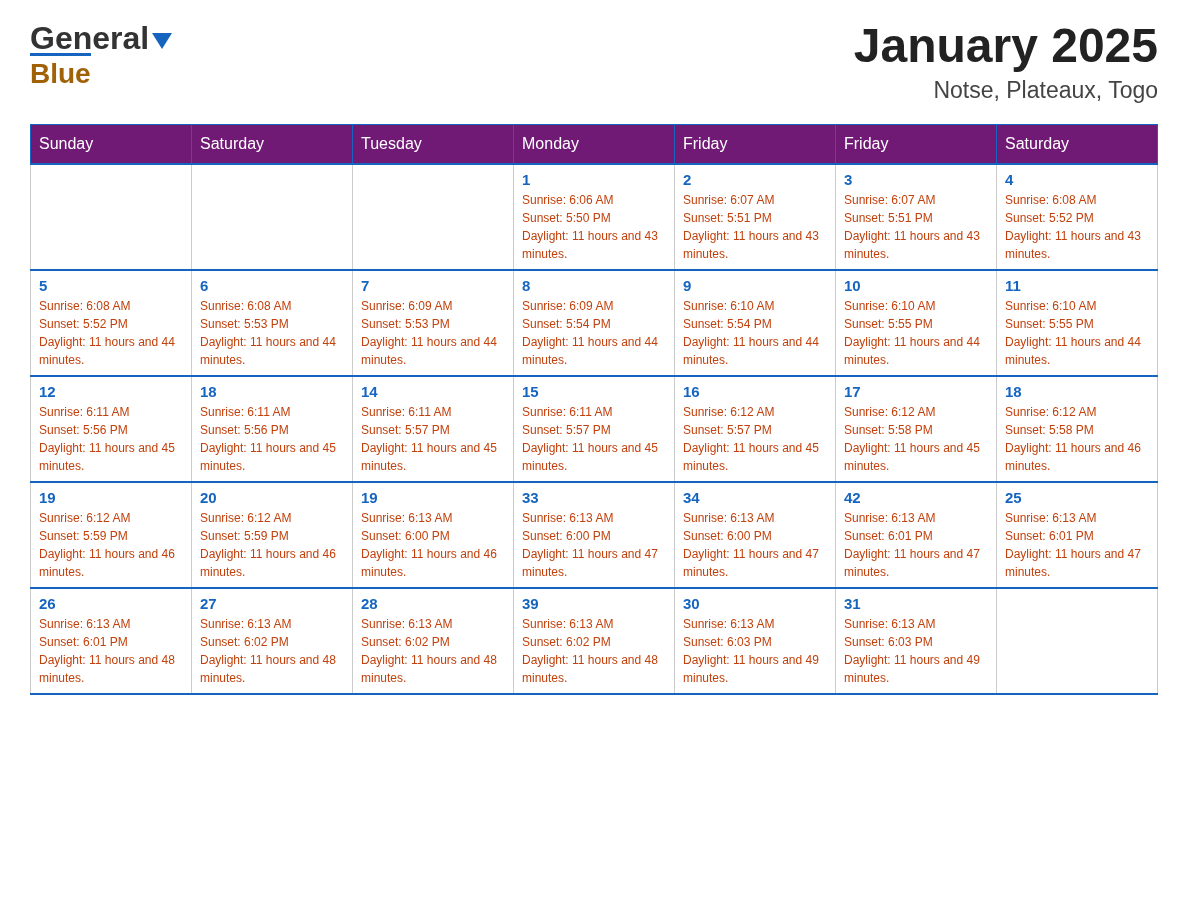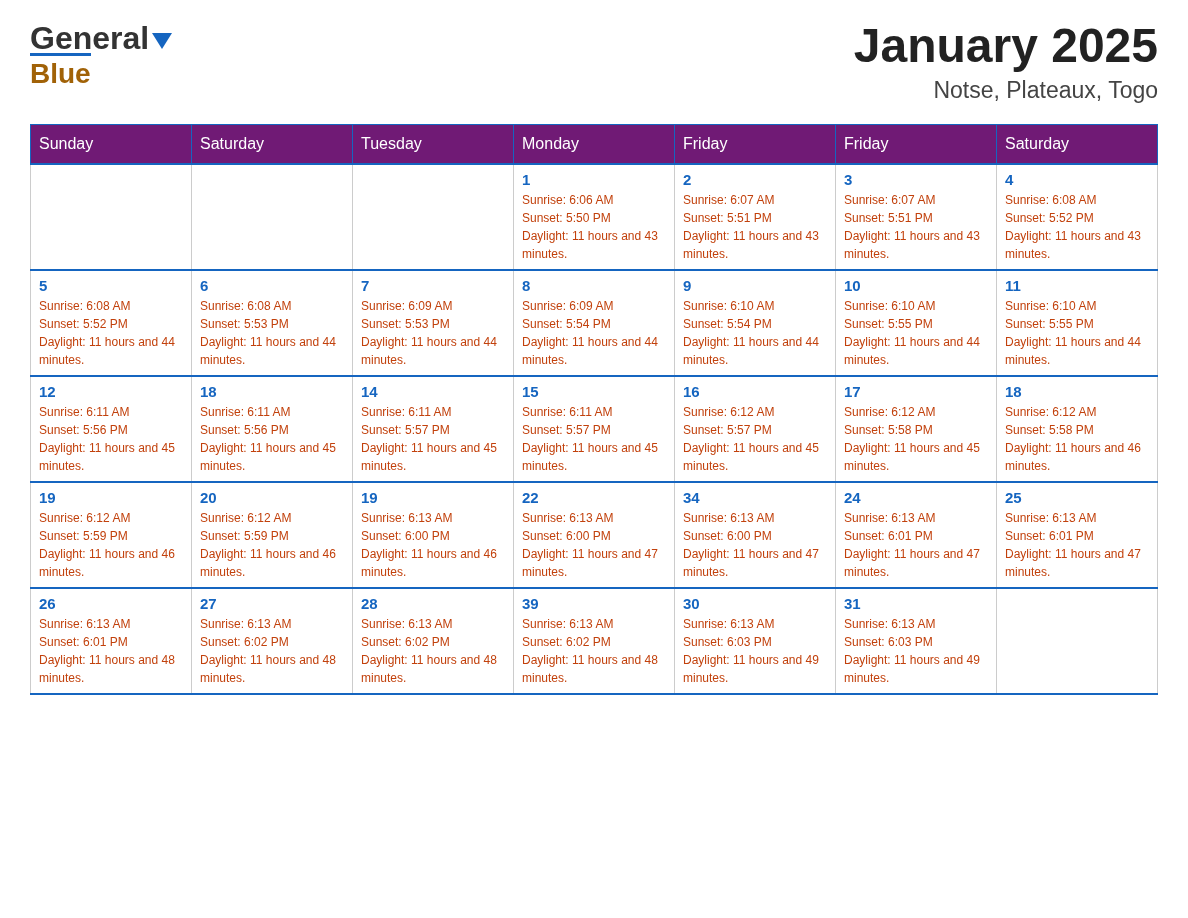--- a/index.html
+++ b/index.html
@@ -197,29 +197,29 @@
         </td>
         <td>
           <span class="day-number">20</span>
           <div class="day-info">Sunrise: 6:12 AM<br>Sunset: 5:59 PM<br>Daylight: 11 hours and 46 minutes.</div>
         </td>
         <td>
           <span class="day-number">19</span>
           <div class="day-info">Sunrise: 6:13 AM<br>Sunset: 6:00 PM<br>Daylight: 11 hours and 46 minutes.</div>
         </td>
         <td>
-          <span class="day-number">22</span>
+          <span class="day-number">33</span>
           <div class="day-info">Sunrise: 6:13 AM<br>Sunset: 6:00 PM<br>Daylight: 11 hours and 47 minutes.</div>
         </td>
         <td>
           <span class="day-number">34</span>
           <div class="day-info">Sunrise: 6:13 AM<br>Sunset: 6:00 PM<br>Daylight: 11 hours and 47 minutes.</div>
         </td>
         <td>
-          <span class="day-number">24</span>
+          <span class="day-number">42</span>
           <div class="day-info">Sunrise: 6:13 AM<br>Sunset: 6:01 PM<br>Daylight: 11 hours and 47 minutes.</div>
         </td>
         <td>
           <span class="day-number">25</span>
           <div class="day-info">Sunrise: 6:13 AM<br>Sunset: 6:01 PM<br>Daylight: 11 hours and 47 minutes.</div>
         </td>
       </tr>
       <tr>
         <td>
           <span class="day-number">26</span>

